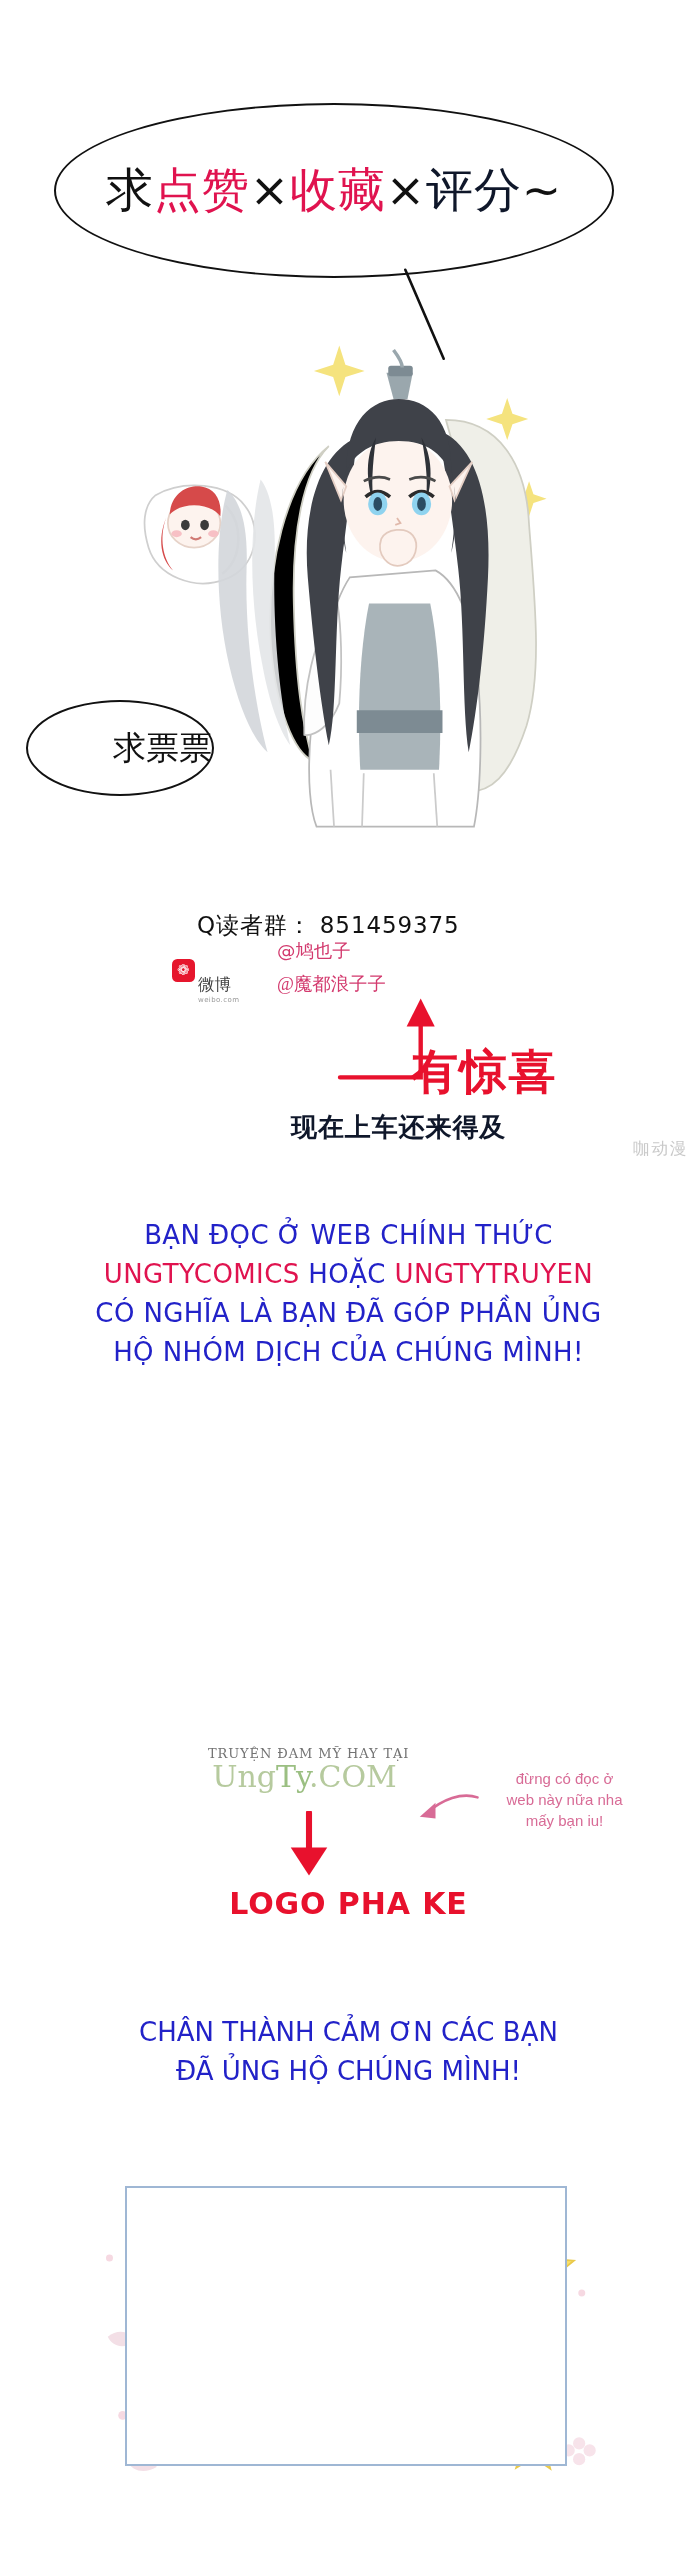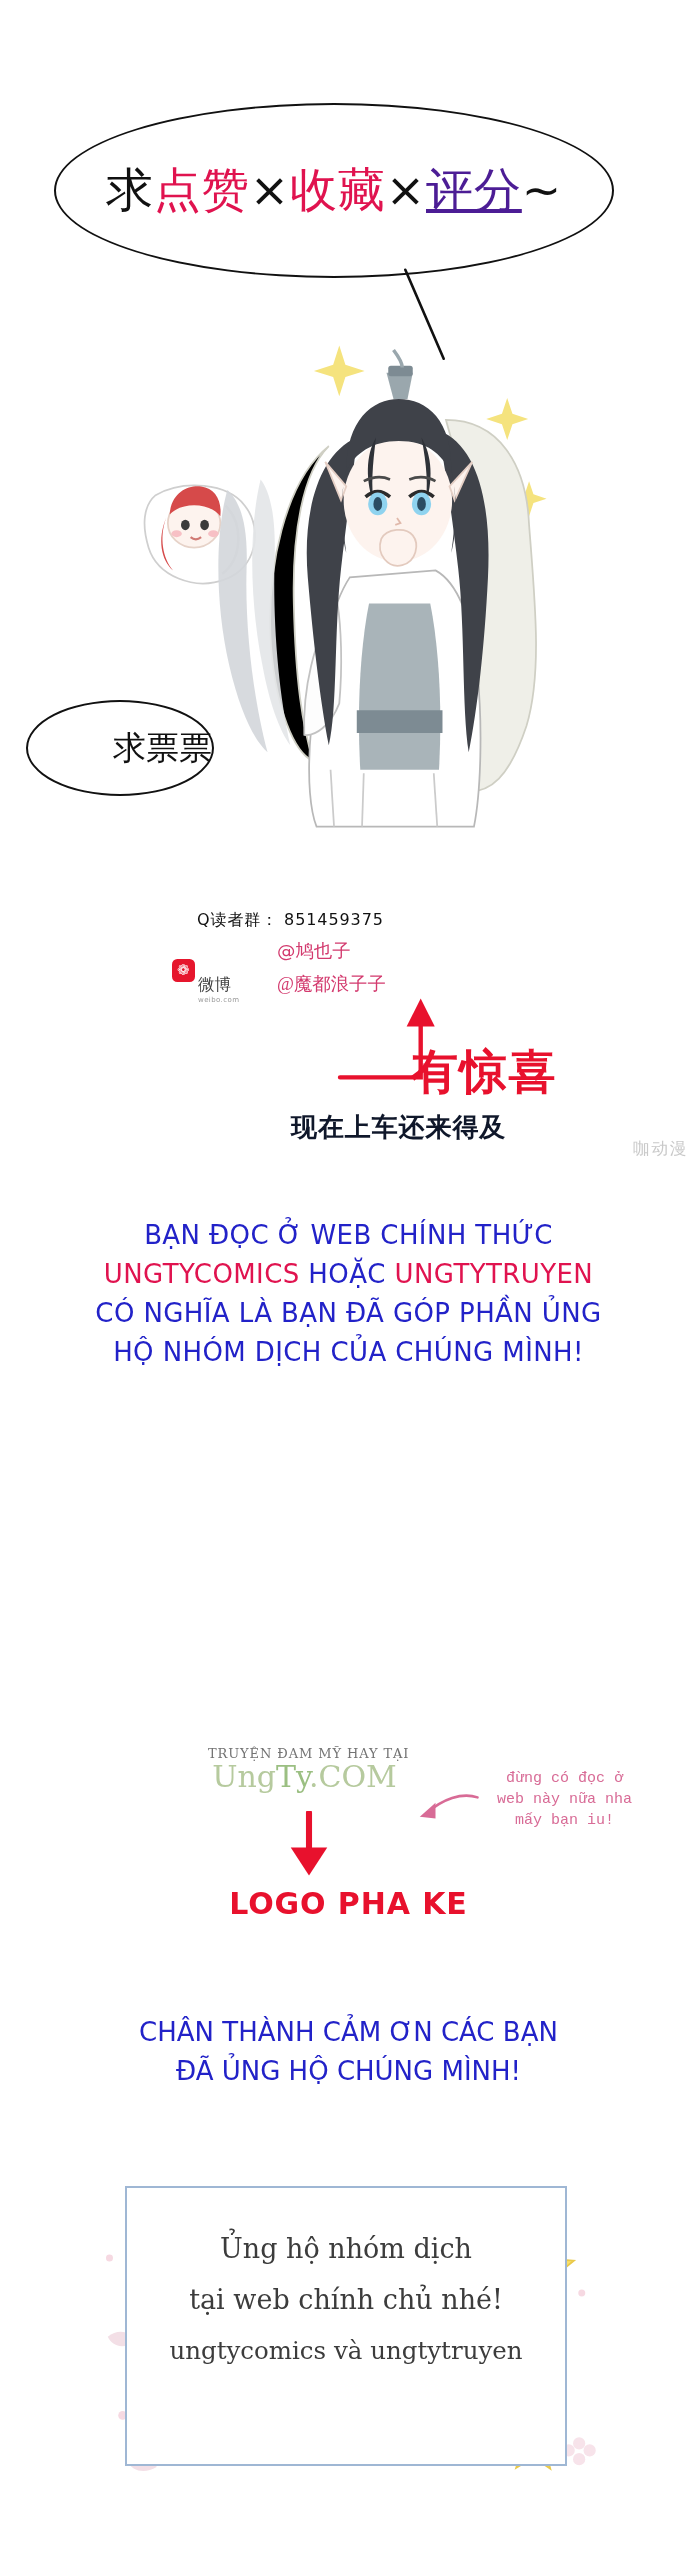--- a/index.html
+++ b/index.html
@@ -41,21 +41,21 @@
     font-family: "DejaVu Sans", sans-serif;
     font-size: 47px;
     letter-spacing: 0.9px;
     white-space: nowrap;
   }
   .bt-1 { color: #111; }
   .bt-2 { color: #e0134f; }
   .bt-3 { color: #111; }
   .bt-4 { color: #e0134f; }
   .bt-5 { color: #111; }
-  .bt-6 { color: #4c1d95; text-decoration: underline; }
+  .bt-6 { color: #0f172a; }
   .bt-7 { color: #111; }
 
   .bubble-tail {
     position: absolute;
     left: 398px;
     top: 268px;
     width: 53px;
     height: 96px;
   }
 
@@ -89,21 +89,21 @@
     height: 551px;
   }
 
   
   .qq-line {
     position: absolute;
     left: 197px;
     top: 910px;
     width: 368px;
     font-family: "DejaVu Sans", sans-serif;
-    font-size: 16px;
+    font-size: 23px;
     color: #111;
     letter-spacing: 0.9px;
     white-space: nowrap;
   }
   .weibo-row {
     position: absolute;
     left: 172px;
     top: 952px;
     width: 289px;
     height: 61px;
@@ -232,21 +232,21 @@
     white-space: nowrap;
     text-align: center;
   }
   .fakelogo-main .g { color: #9bbf82; }
   .note-pink {
     position: absolute;
     left: 477px;
     top: 1768px;
     width: 175px;
     text-align: center;
-    font-family: Liberation Mono, monospace;
+    font-family: Liberation Sans, sans-serif;
     font-size: 15px;
     line-height: 21px;
     color: #d86b96;
   }
   .note-arrow {
     position: absolute;
     left: 411px;
     top: 1785px;
     width: 70px;
     height: 44px;
@@ -506,20 +506,15 @@
         <circle cx="84" cy="70" r="7"></circle>
         <circle cx="72" cy="80" r="7"></circle>
       <circle cx="545" cy="340" r="7"></circle>
         <circle cx="557" cy="332" r="7"></circle>
         <circle cx="569" cy="340" r="7"></circle>
         <circle cx="557" cy="350" r="7"></circle>
     </g>
   </svg>
 
   <div class="card"></div>
-  <div class="card-text">
-    <div>Ủng hộ nhóm dịch</div>
-    <div>tại web chính chủ nhé!</div>
-    <div class="l3">ungtycomics và ungtytruyen</div>
-  </div>
 
 </div>
 
 
 </body></html>

